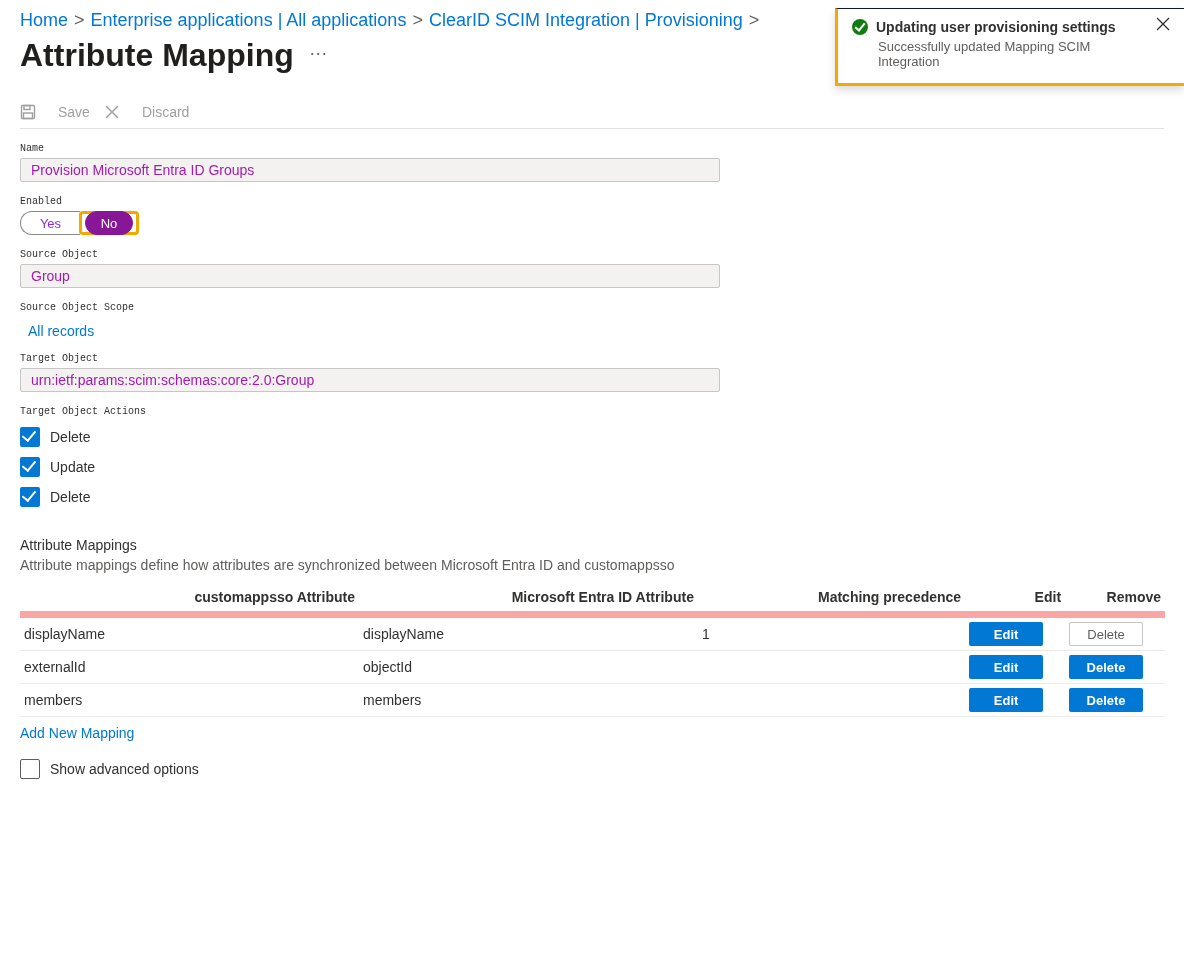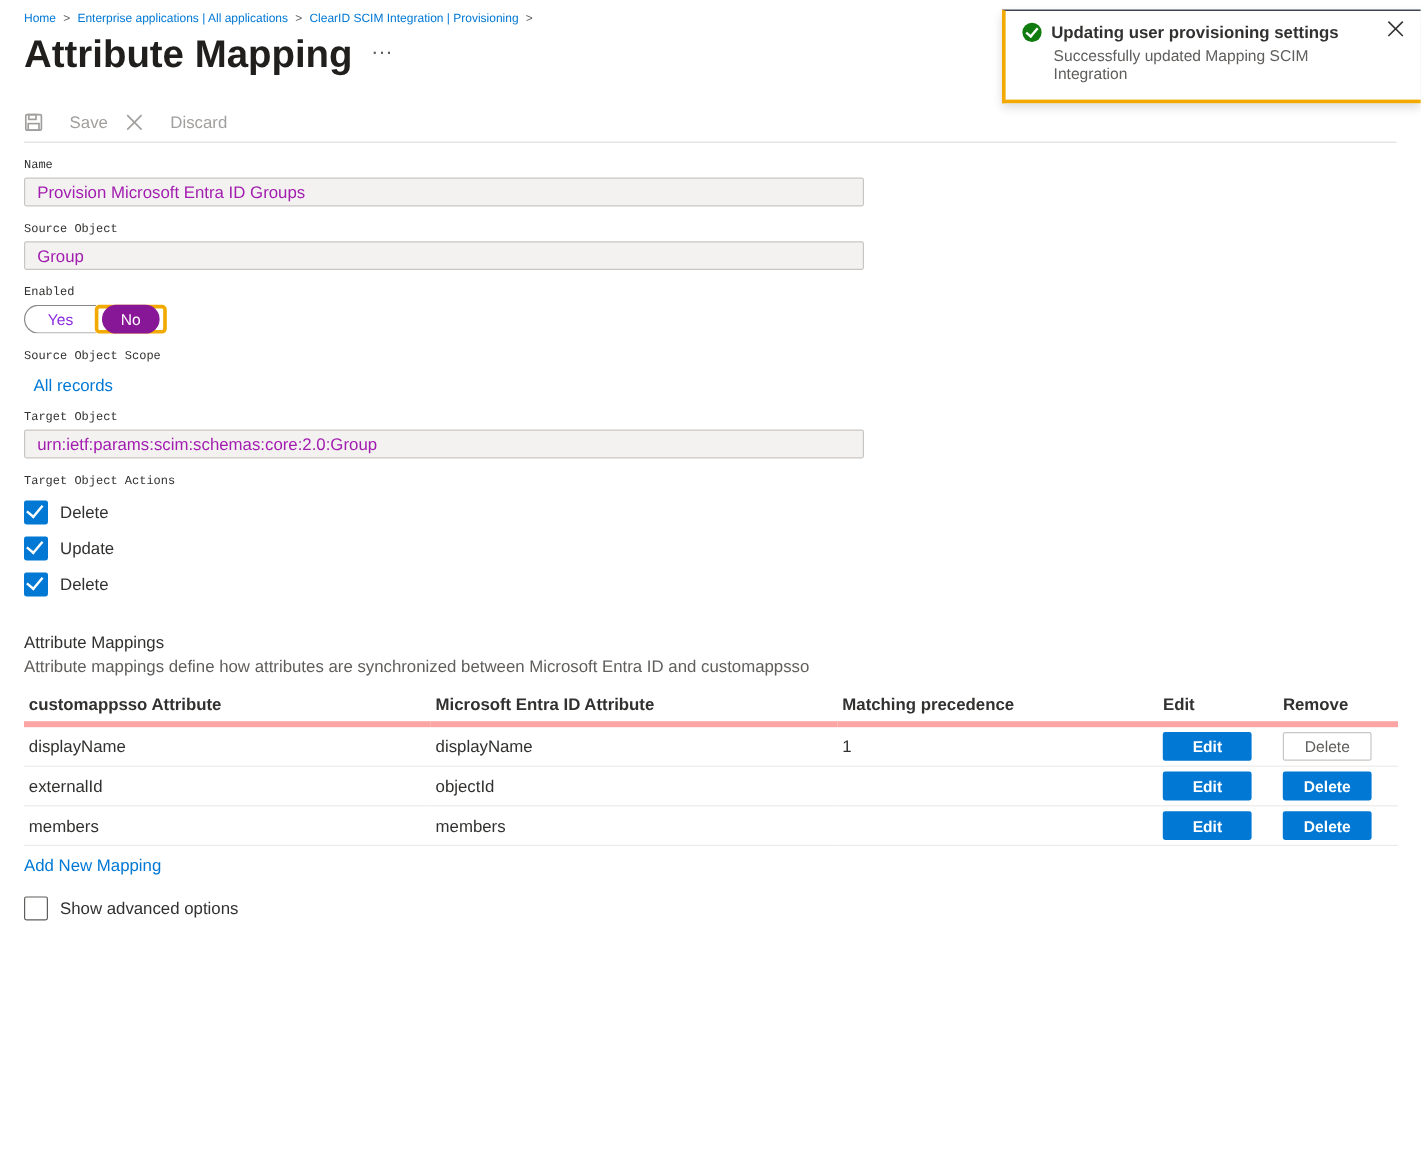--- a/index.html
+++ b/index.html
@@ -9,21 +9,21 @@
     font-size: 14px;
     color: #323130;
     background: #fff;
     width: 1184px;
     height: 975px;
     position: relative;
   }
   .page { padding: 10px 20px 20px 20px; }
 
   
-  .breadcrumb { display: flex; align-items: center; gap: 6px; font-size: 10px; margin-bottom: 6px; }
+  .breadcrumb { display: flex; align-items: center; gap: 6px; font-size: 18px; margin-bottom: 6px; }
   .breadcrumb a { color: #0078d4; text-decoration: none; cursor: pointer; }
   .breadcrumb .sep { color: #605e5c; }
 
   
   .title-row { display: flex; align-items: center; gap: 16px; margin-bottom: 30px; }
   .title { font-size: 32px; font-weight: 600; color: #201f1e; margin: 0; }
   .ellipsis-btn { color: #605e5c; cursor: pointer; font-size: 18px; letter-spacing: 1px; position: relative; top:-6px; }
 
   
   .toolbar { display: flex; align-items: center; gap: 14px; padding-bottom: 8px; border-bottom: 1px solid #e1dfdd; margin-bottom: 14px; }
@@ -67,21 +67,21 @@
     transform:rotate(40deg);
   }
   .check-azure.unchecked { background:#fff; border:1px solid #605e5c; }
 
   
   .section-title { font-size:14px; margin-top:30px; margin-bottom:4px; }
   .section-desc { font-size:14px; color:#605e5c; margin-bottom:10px; }
 
   
   .tbl { width: 1145px; border-collapse: collapse; font-size:14px; }
-  .tbl th { text-align:left; font-weight:600; font-size:14px; padding:6px 4px; border-bottom:5px solid #fca5a5; }
+  .tbl th { text-align:right; font-weight:600; font-size:14px; padding:6px 4px; border-bottom:7px solid #fca5a5; }
   .tbl td { padding:4px 4px; border-bottom:1px solid #edebe9; vertical-align:middle; height:32px; }
   .tbl th.col1, .tbl td.col1 { width:340px; }
   .tbl th.col2, .tbl td.col2 { width:340px; }
   .tbl th.col3, .tbl td.col3 { width:268px; }
   .tbl th.col4, .tbl td.col4 { width:100px;}
   .tbl th.col5, .tbl td.col5 { width:100px;}
 
   .btn-azure {
     display:inline-flex; align-items:center; justify-content:center;
     width:74px; height:24px; border-radius:2px;
@@ -150,32 +150,32 @@
       <span>Discard</span>
     </span>
   </div>
 
   <div class="field">
     <div class="field-label">Name</div>
     <input class="text-input" readonly="" value="Provision Microsoft Entra ID Groups" style="">
   </div>
 
   <div class="field">
-    <div class="field-label">Source Object</div>
-    <input class="text-input" readonly="" value="Group" style="">
-  </div>
-
-  <div class="field">
     <div class="field-label">Enabled</div>
     <div class="toggle-row">
       <span class="toggle yes">Yes</span>
       <span class="toggle no-wrap highlight-no-marker">
         <span class="toggle no" style="width:58px;">No</span>
       </span>
     </div>
+  </div>
+
+  <div class="field">
+    <div class="field-label">Source Object</div>
+    <input class="text-input" readonly="" value="Group" style="">
   </div>
 
   <div class="field">
     <div class="field-label">Source Object Scope</div>
     <div style="padding:6px 0 0 8px;">
       <a class="link">All records</a>
     </div>
   </div>
 
   <div class="field">

